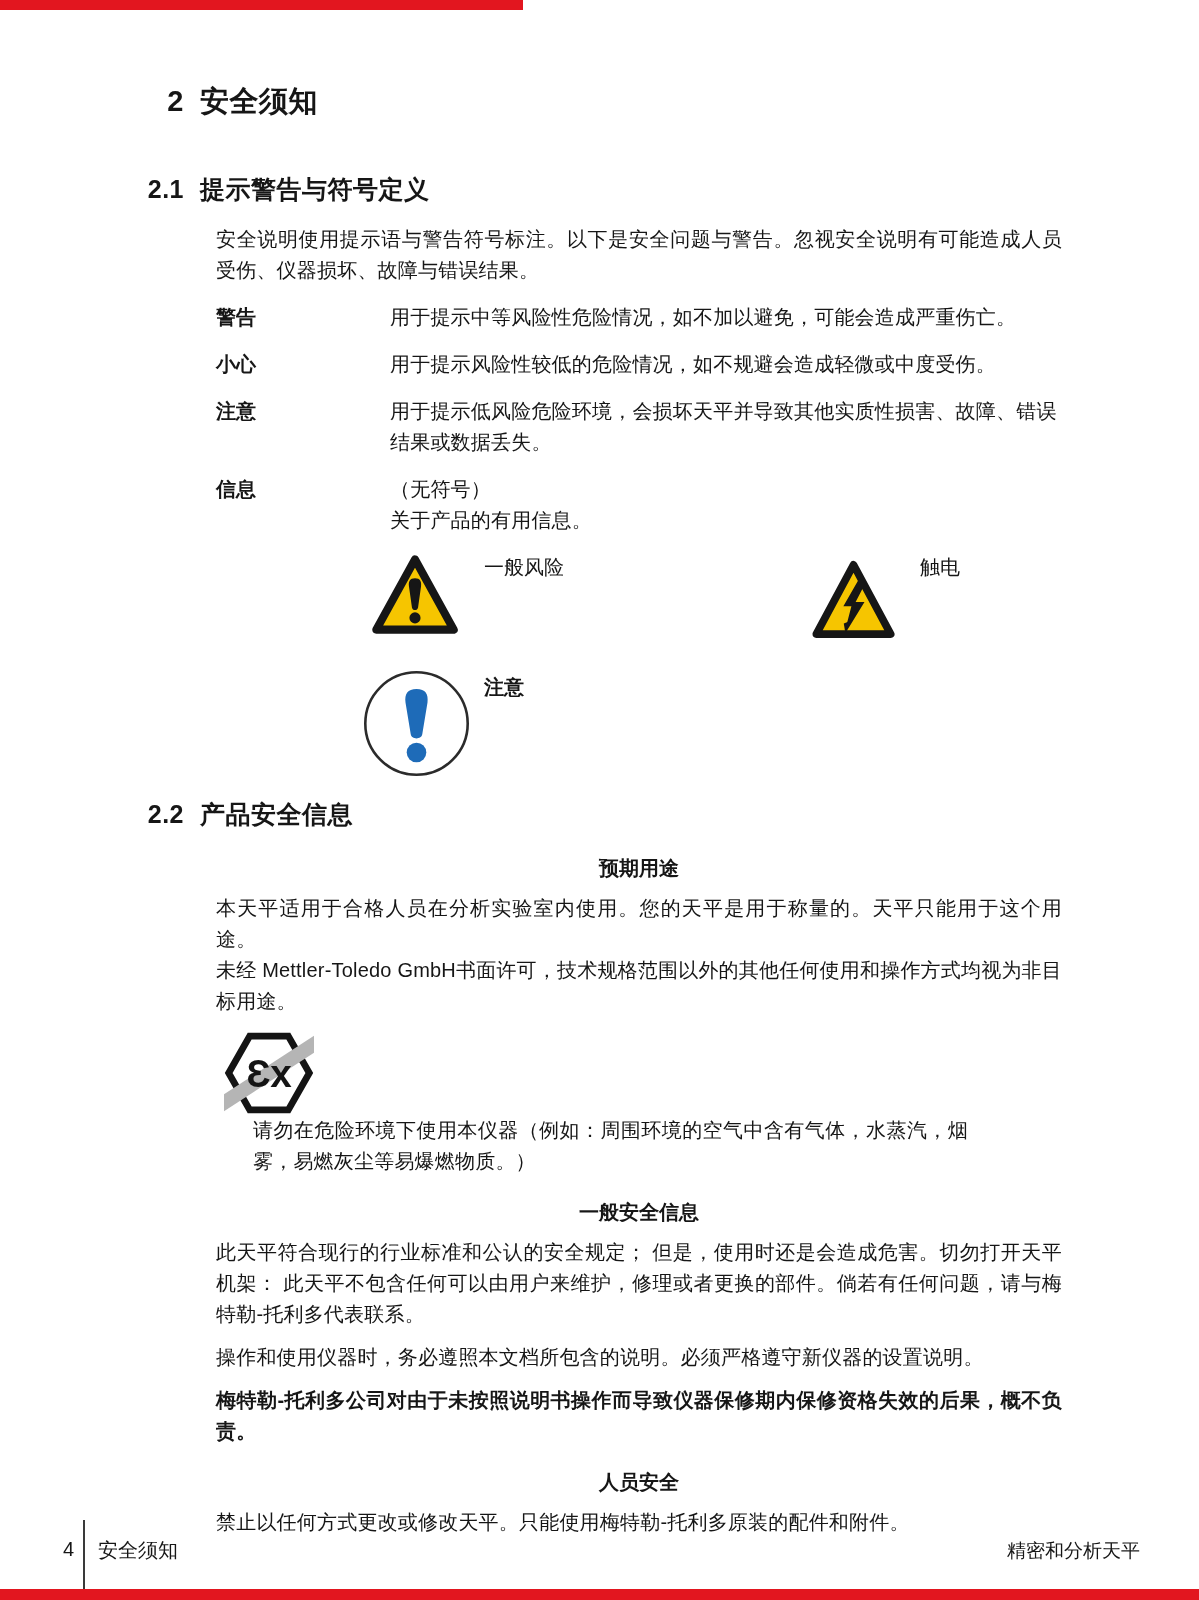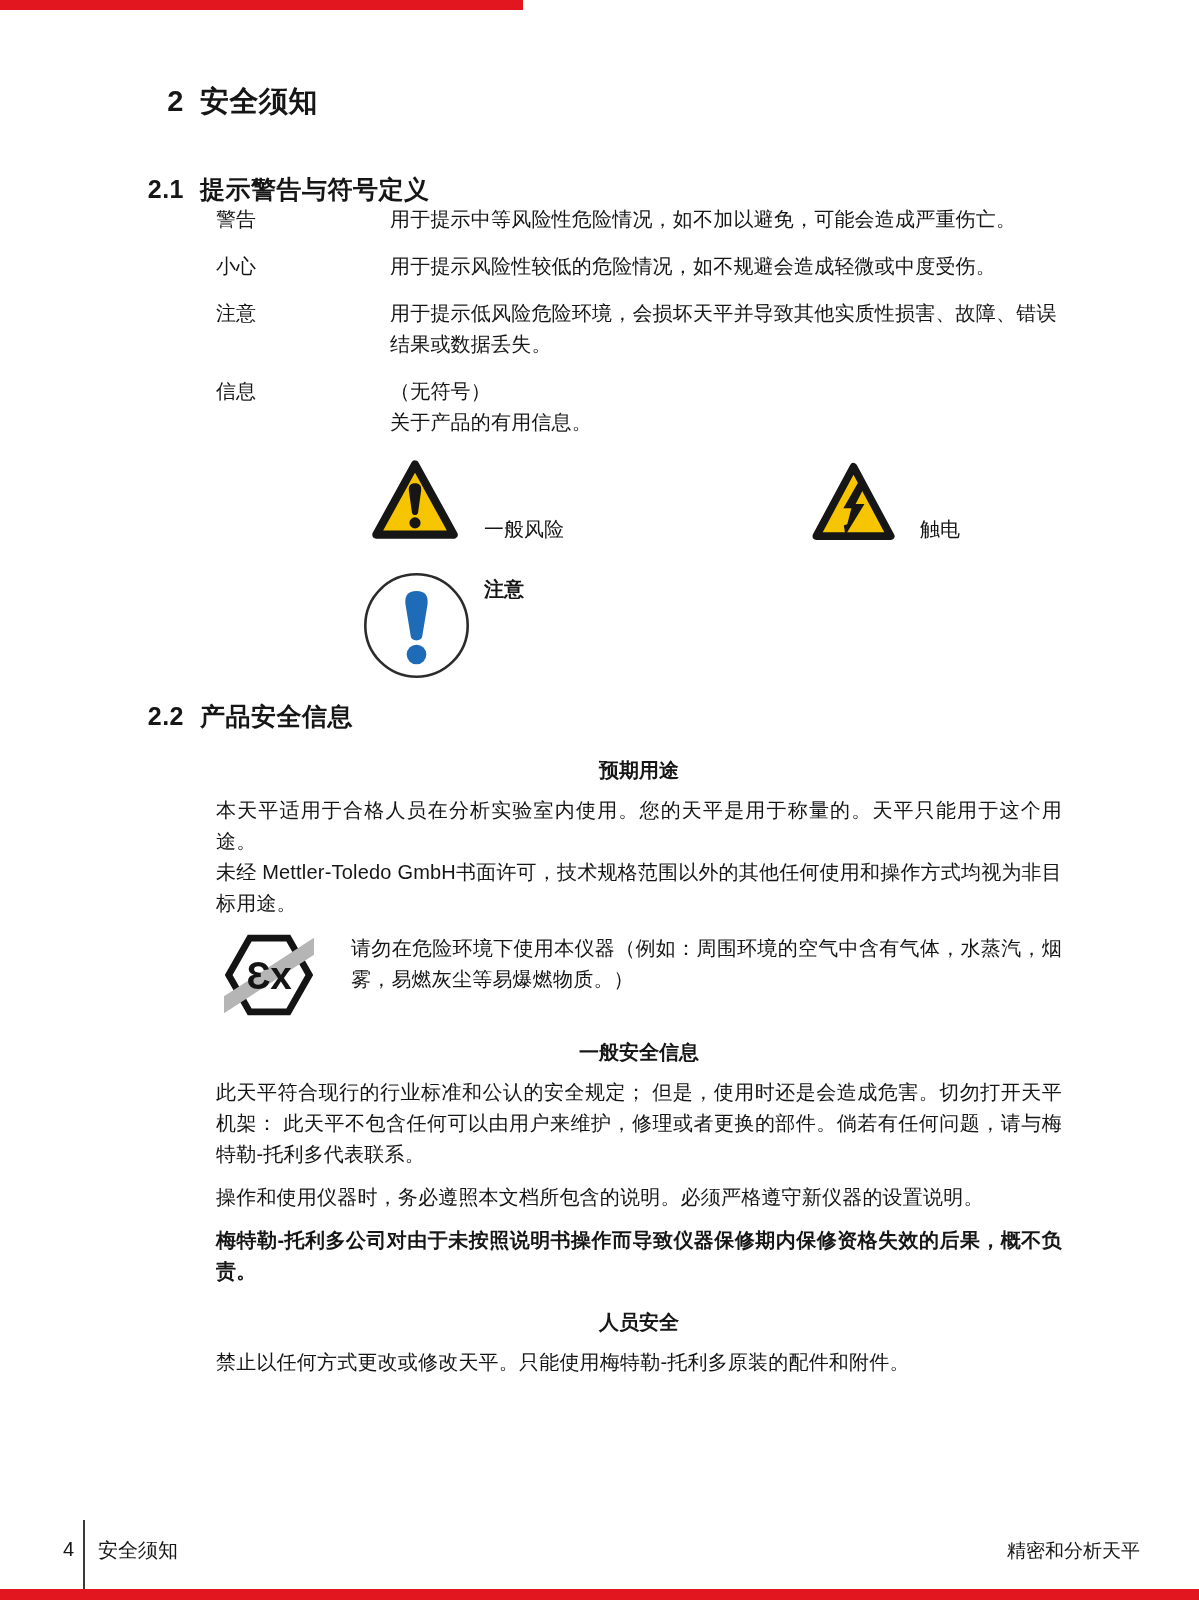--- a/index.html
+++ b/index.html
@@ -29,38 +29,38 @@
   .h2{position:relative;margin-left:-16px;font-size:25px;font-weight:700;line-height:30px;letter-spacing:.5px;}
   .hnum{position:absolute;right:100%;margin-right:16px;white-space:nowrap;}
 
   .h2.s21{margin-top:56px;}
   .h2.s22{margin-top:22px;}
 
   p.body{font-size:20px;line-height:31px;letter-spacing:.2px;text-align:justify;}
   .intro{margin-top:20px;margin-bottom:16px;}
 
   .term-row{display:grid;grid-template-columns:174px 1fr;margin-bottom:16px;font-size:20px;line-height:31px;}
-  .term-label{font-weight:400;}
+  .term-label{font-weight:700;}
   .term-desc{letter-spacing:.2px;}
 
   .sym-row{display:flex;align-items:flex-start;}
-  .sym-row1{margin-top:10px;margin-left:154px;align-items:flex-end;}
+  .sym-row1{margin-top:10px;margin-left:154px;}
   .sym-row2{margin-top:30px;margin-left:147px;}
   .sym-label{font-size:20px;line-height:26px;margin-left:24px;padding-top:2px;}
   .sym-label.bold{font-weight:700;margin-left:14px;padding-top:4px;}
   .sym-gap{width:247px;flex:0 0 auto;}
 
   .h3{font-size:20px;font-weight:700;line-height:26px;margin-top:22px;margin-bottom:12px;text-align:center;}
   .h3.first{margin-top:26px;}
 
   .p-tight{margin-bottom:0;}
   .p-after{margin-bottom:12px;}
   .p-bold{font-weight:700;}
 
-  .ex-row{display:flex;align-items:flex-start;margin-top:14px;margin-bottom:6px;}
+  .ex-row{display:flex;align-items:flex-start;margin-top:14px;margin-bottom:6px;flex-direction:column;}
   .ex-icon{flex:0 0 auto;margin-left:8px;}
   .ex-text{margin-left:37px;max-width:715px;}
 
   .footer-num{position:absolute;left:52px;top:1536px;width:22px;text-align:right;font-size:20px;line-height:26px;}
   .footer-rule{position:absolute;left:83px;top:1520px;width:2px;height:78px;background:#3a3a3a;}
   .footer-chapter{position:absolute;left:98px;top:1537px;font-size:20px;line-height:26px;}
   .footer-product{position:absolute;right:59px;top:1539px;font-size:19px;line-height:24px;}
 </style>
 </head>
 <body>
@@ -74,20 +74,21 @@
       <span class="hnum">2</span>
       <span>安全须知</span>
     </h1>
 
     <section>
       <h2 class="h2 s21">
         <span class="hnum">2.1</span>
         <span>提示警告与符号定义</span>
       </h2>
 
+      <p class="body intro">安全说明使用提示语与警告符号标注。以下是安全问题与警告。忽视安全说明有可能造成人员受伤、仪器损坏、故障与错误结果。</p>
 
       <div class="term-row">
         <span class="term-label">警告</span>
         <span class="term-desc">用于提示中等风险性危险情况，如不加以避免，可能会造成严重伤亡。</span>
       </div>
       <div class="term-row">
         <span class="term-label">小心</span>
         <span class="term-desc">用于提示风险性较低的危险情况，如不规避会造成轻微或中度受伤。</span>
       </div>
       <div class="term-row">

